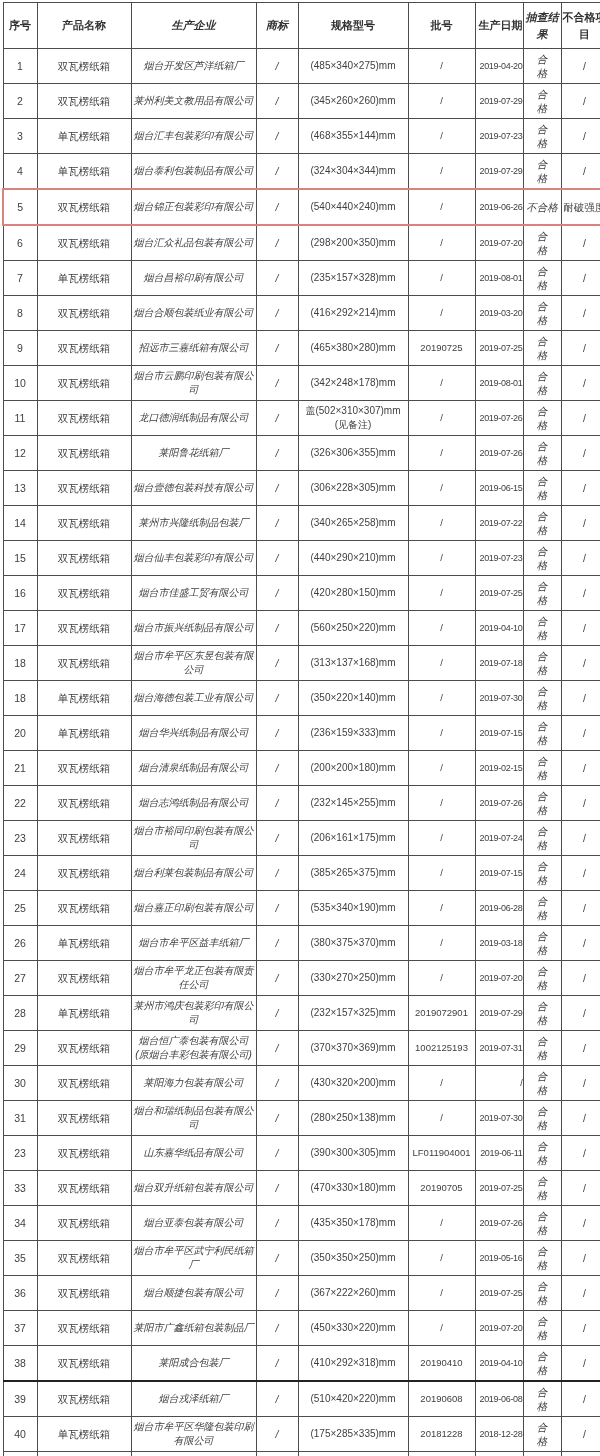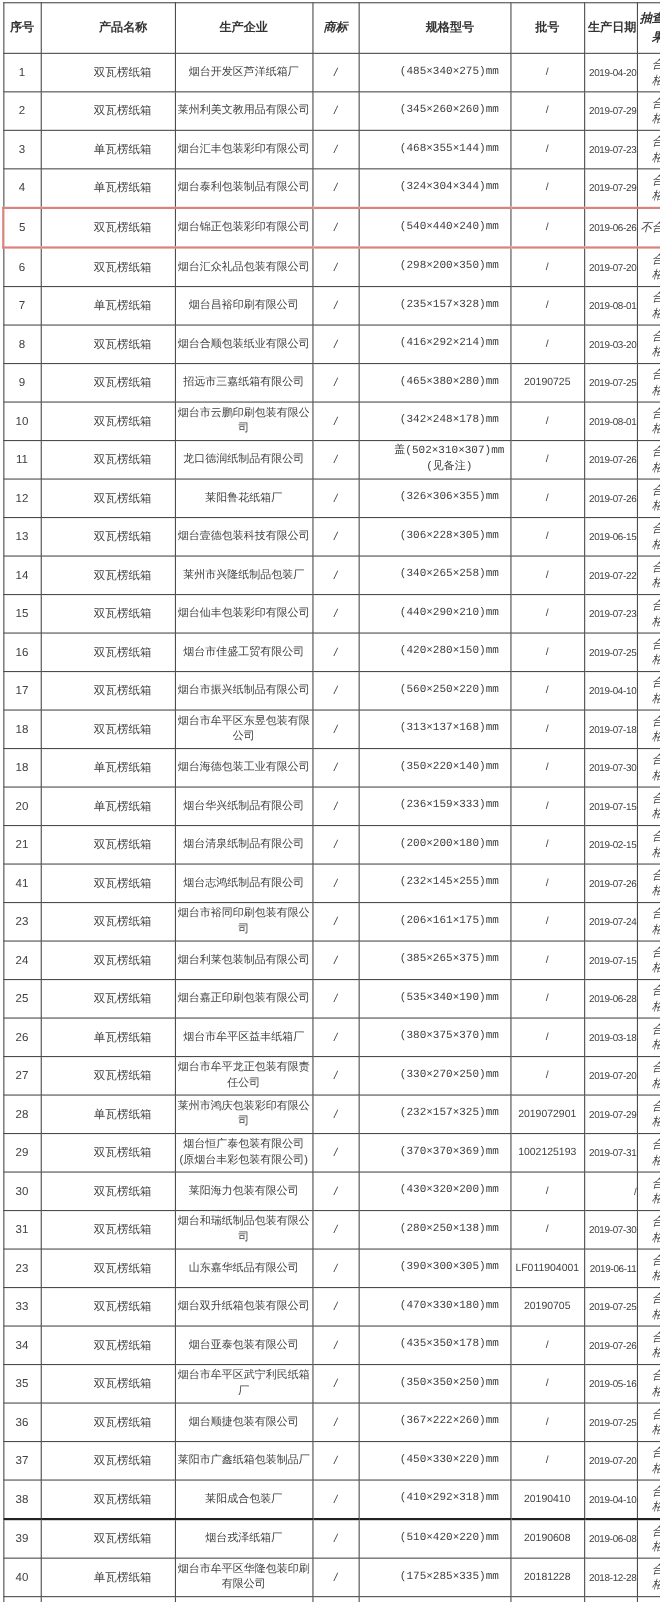--- a/index.html
+++ b/index.html
@@ -8,30 +8,30 @@
     --hl-color:#d9827e;
     --break-color:#222222;
   }
   html,body{margin:0;padding:0;background:#ffffff;}
   body{width:600px;font-family:"Liberation Sans","DejaVu Sans",sans-serif;}
   table{border-collapse:collapse;table-layout:fixed;width:596px;margin:2px;}
   th,td{border:1px solid var(--border-color);text-align:center;vertical-align:middle;overflow:hidden;}
   th{font-size:11px;font-weight:bold;color:#333;padding:6px 0;line-height:1.5;word-break:break-all;}
   td{font-size:10.5px;color:var(--text-color);padding:2px 1px;line-height:1.38;word-break:break-all;height:30px;}
   .c-index{width:33px;}
-  .c-product{width:93px;padding-left:28px;}
-  .c-manufacturer{width:124px;}
+  .c-product{width:93px;}
+  .c-manufacturer{width:124px;font-style:italic;}
   .c-trademark{width:41px;font-style:italic;}
-  .c-spec{width:109px;padding-left:28px;}
+  .c-spec{width:109px;}
   .c-batch{width:66px;}
   .c-date{width:47px;text-align:right;}
   .c-result{width:37px;font-style:italic;}
   .c-defect{width:46px;}
   td.c-manufacturer{font-size:10px;}
-  td.c-spec{font-size:10px;font-family:Liberation Mono, monospace;}
+  td.c-spec{font-size:10px;}
   td.c-batch{font-size:9.5px;}
   td.c-date{font-size:9px;letter-spacing:-0.3px;white-space:nowrap;padding:2px 0;}
   td.c-result{white-space:pre-line;}
   tr.highlight td{border-top:2px solid var(--hl-color);border-bottom:2px solid var(--hl-color);}
   tr.highlight td:first-child{border-left:2px solid var(--hl-color);}
   tr.highlight td:last-child{border-right:2px solid var(--hl-color);}
   tr.section-break td{border-bottom:2px solid var(--break-color);}
 </style>
 </head>
 <body>
@@ -296,21 +296,21 @@
         <td class="c-manufacturer">烟台清泉纸制品有限公司</td>
         <td class="c-trademark">/</td>
         <td class="c-spec">(200×200×180)mm</td>
         <td class="c-batch">/</td>
         <td class="c-date">2019-02-15</td>
         <td class="c-result">合
 格</td>
         <td class="c-defect">/</td>
       </tr>
       <tr>
-        <td class="c-index">41</td>
+        <td class="c-index">22</td>
         <td class="c-product">双瓦楞纸箱</td>
         <td class="c-manufacturer">烟台志鸿纸制品有限公司</td>
         <td class="c-trademark">/</td>
         <td class="c-spec">(232×145×255)mm</td>
         <td class="c-batch">/</td>
         <td class="c-date">2019-07-26</td>
         <td class="c-result">合
 格</td>
         <td class="c-defect">/</td>
       </tr>

